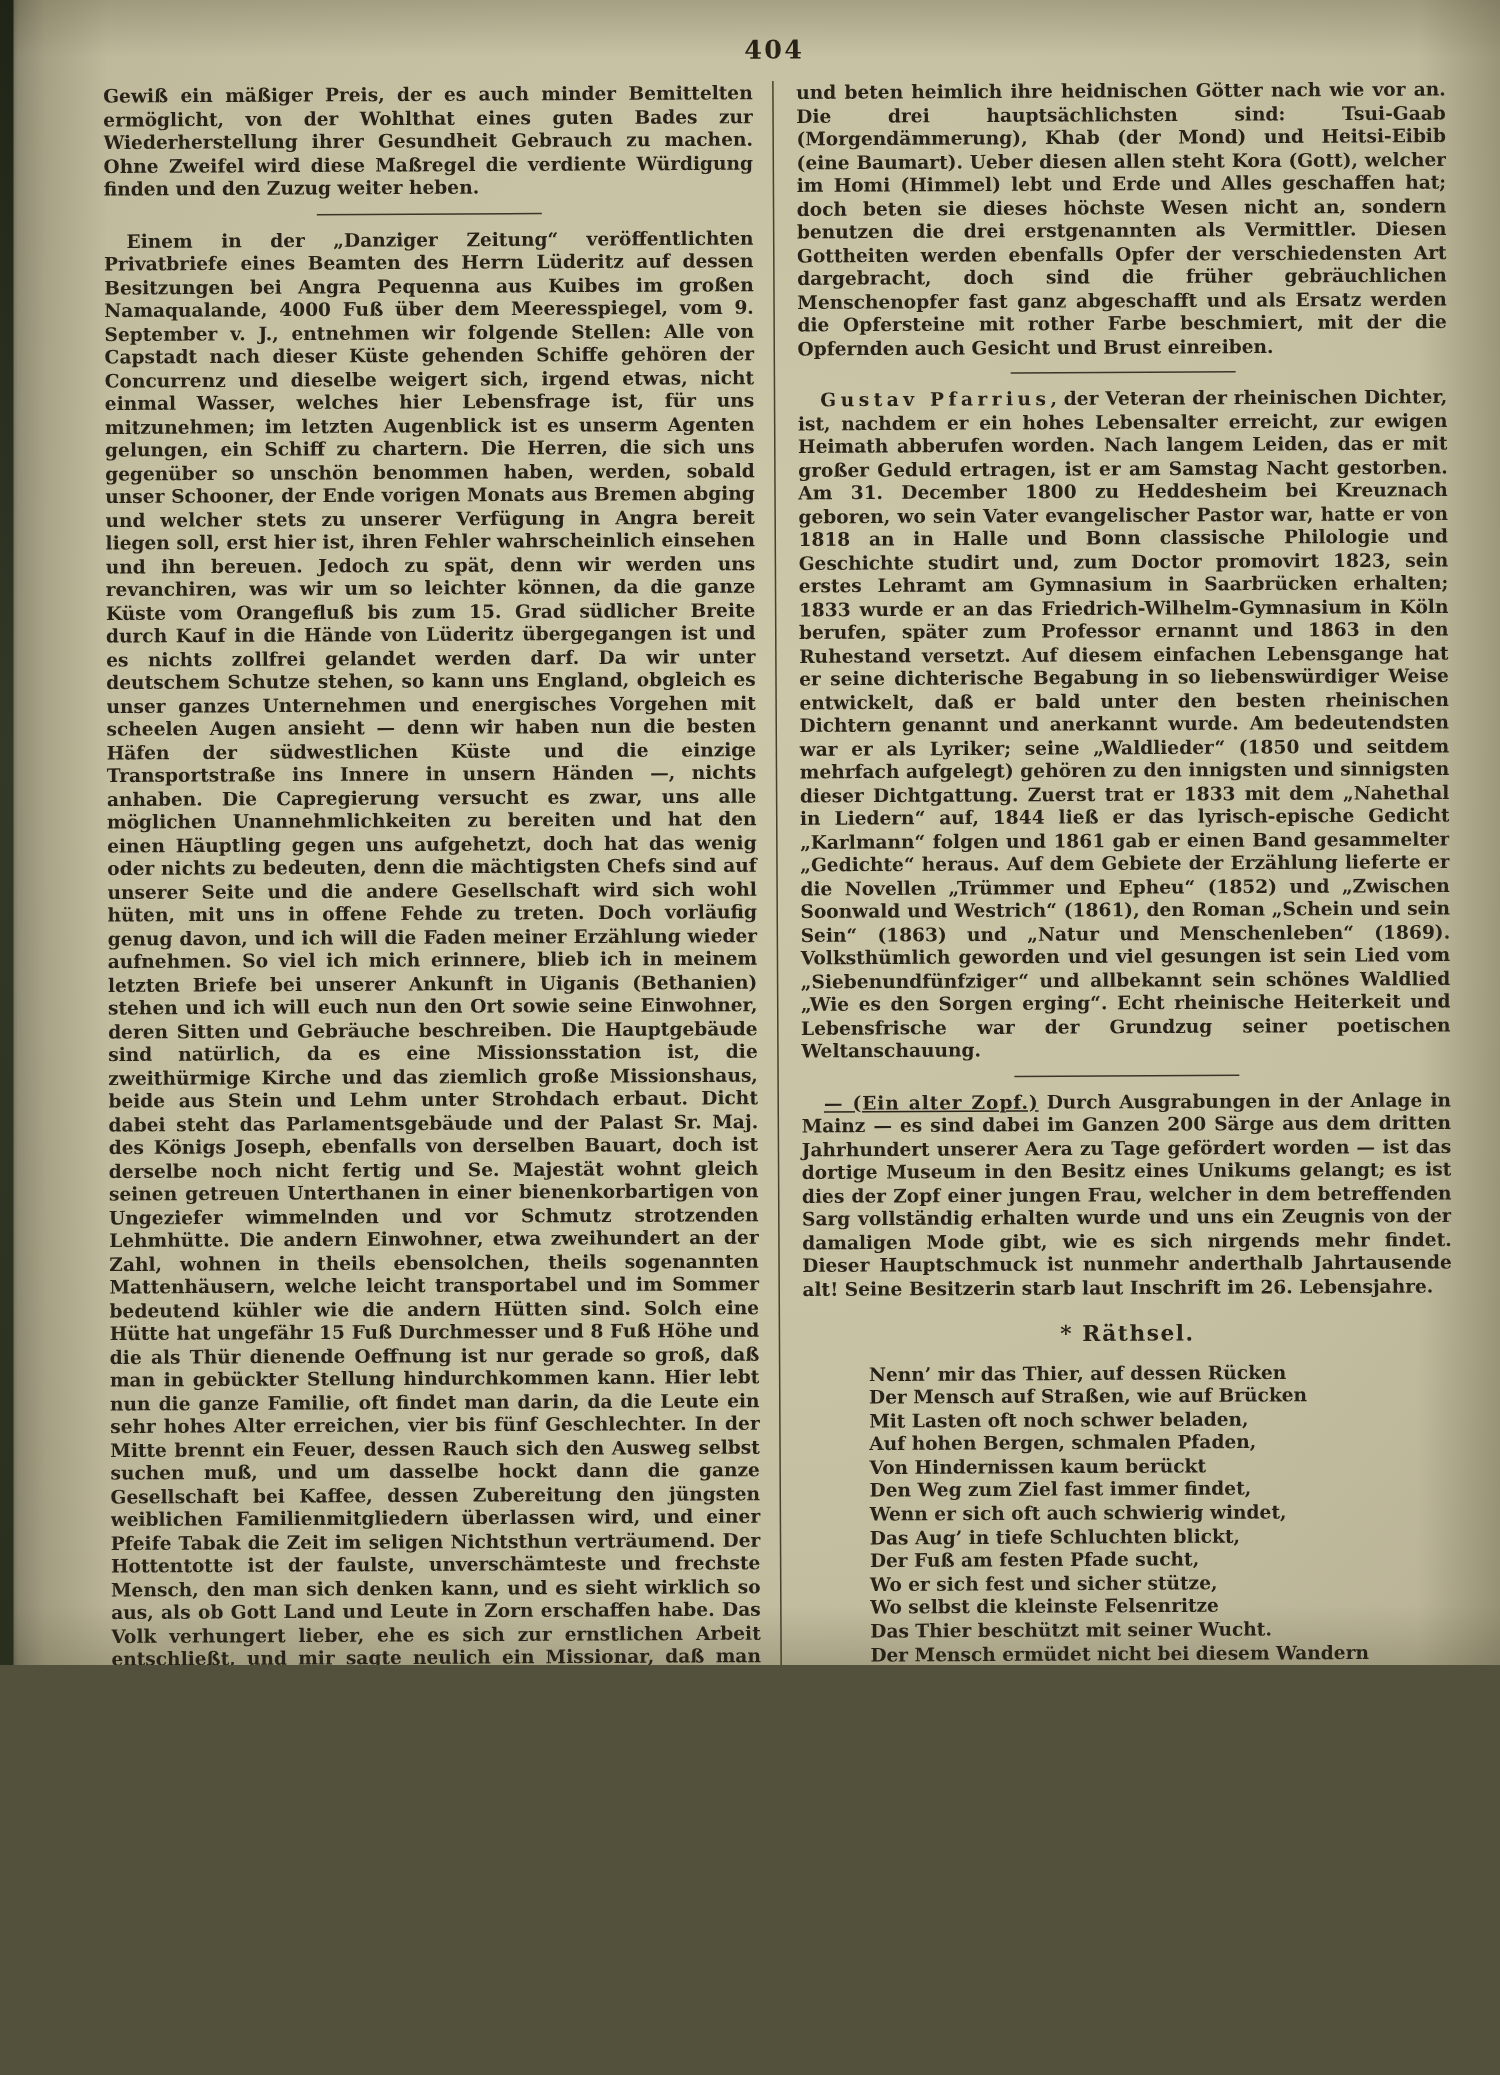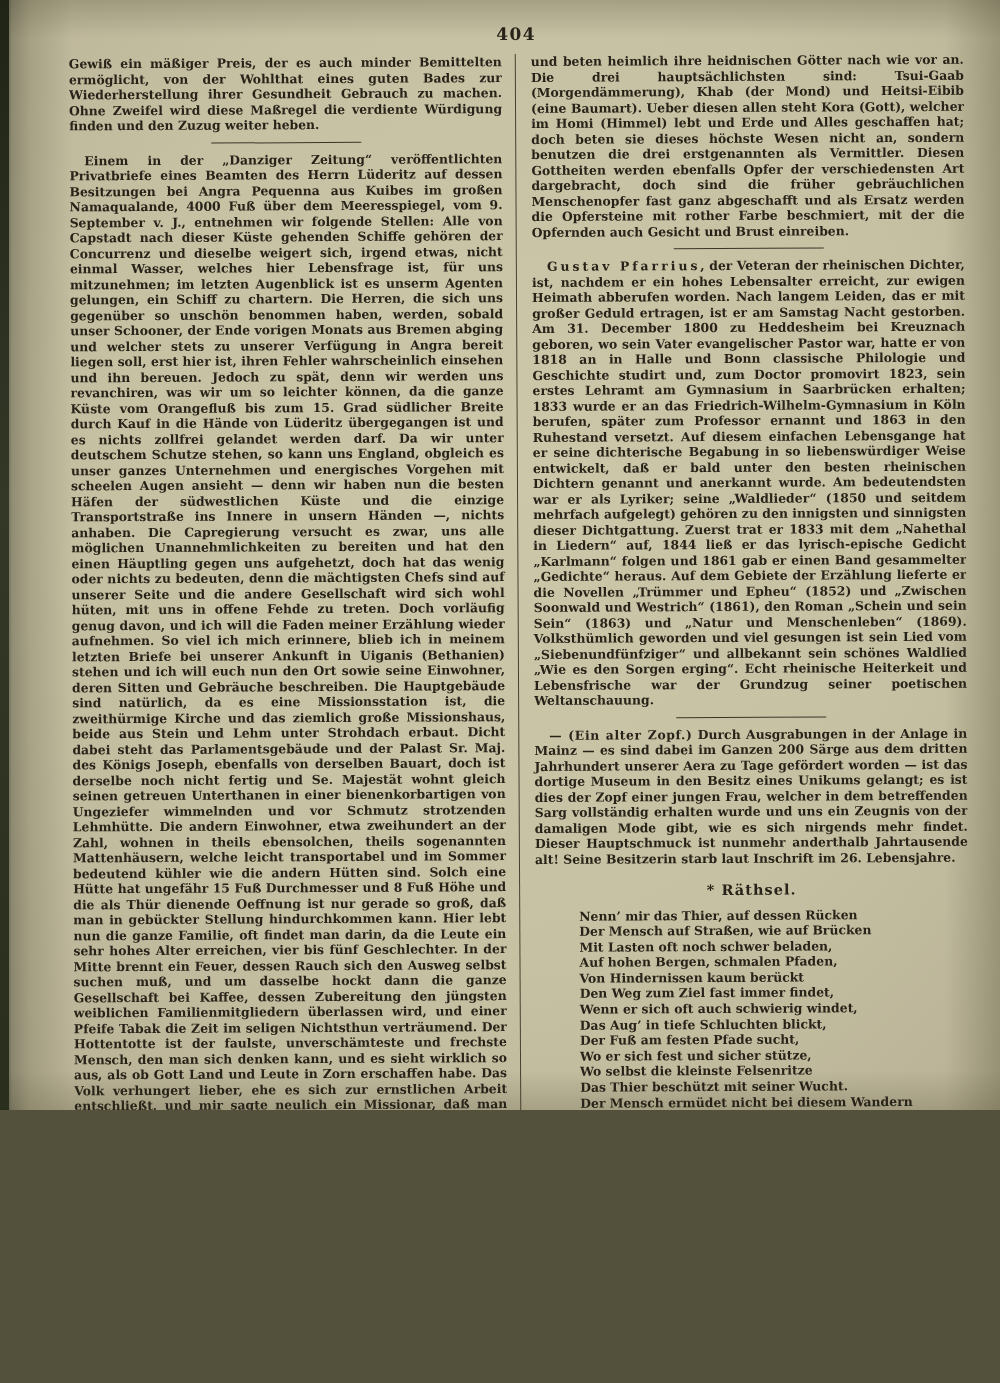--- a/index.html
+++ b/index.html
@@ -39,21 +39,21 @@
   .col.left  { padding-right: 13px; border-right: 1px solid #46402e; }
   .col.right { padding-left: 15px; }
   .col p { margin: 0 0 2px 0; text-indent: 15px; }
   .col p.noindent { text-indent: 0; }
   .sep {
     width: 150px; height: 0;
     border-top: 1.4px solid #3b3527;
     margin: 9px auto 9px auto;
   }
   .sperr { letter-spacing: 3px; }
-  .lead  { letter-spacing: 0.6px; }
+  .lead  { letter-spacing: 0.6px; text-decoration: underline; }
   .riddle-title {
     text-align: center; font-weight: bold; font-size: 14.5px;
     letter-spacing: 1px; margin: 16px 0 10px 0;
   }
   .poem { margin: 0 0 0 44px; text-align: left; }
   .poem .pline { line-height: 15.6px; white-space: nowrap; }
   .solution-head {
     text-align: center; font-weight: bold; font-size: 15px;
     margin: 13px 0 3px 0; letter-spacing: 0.4px;
   }

